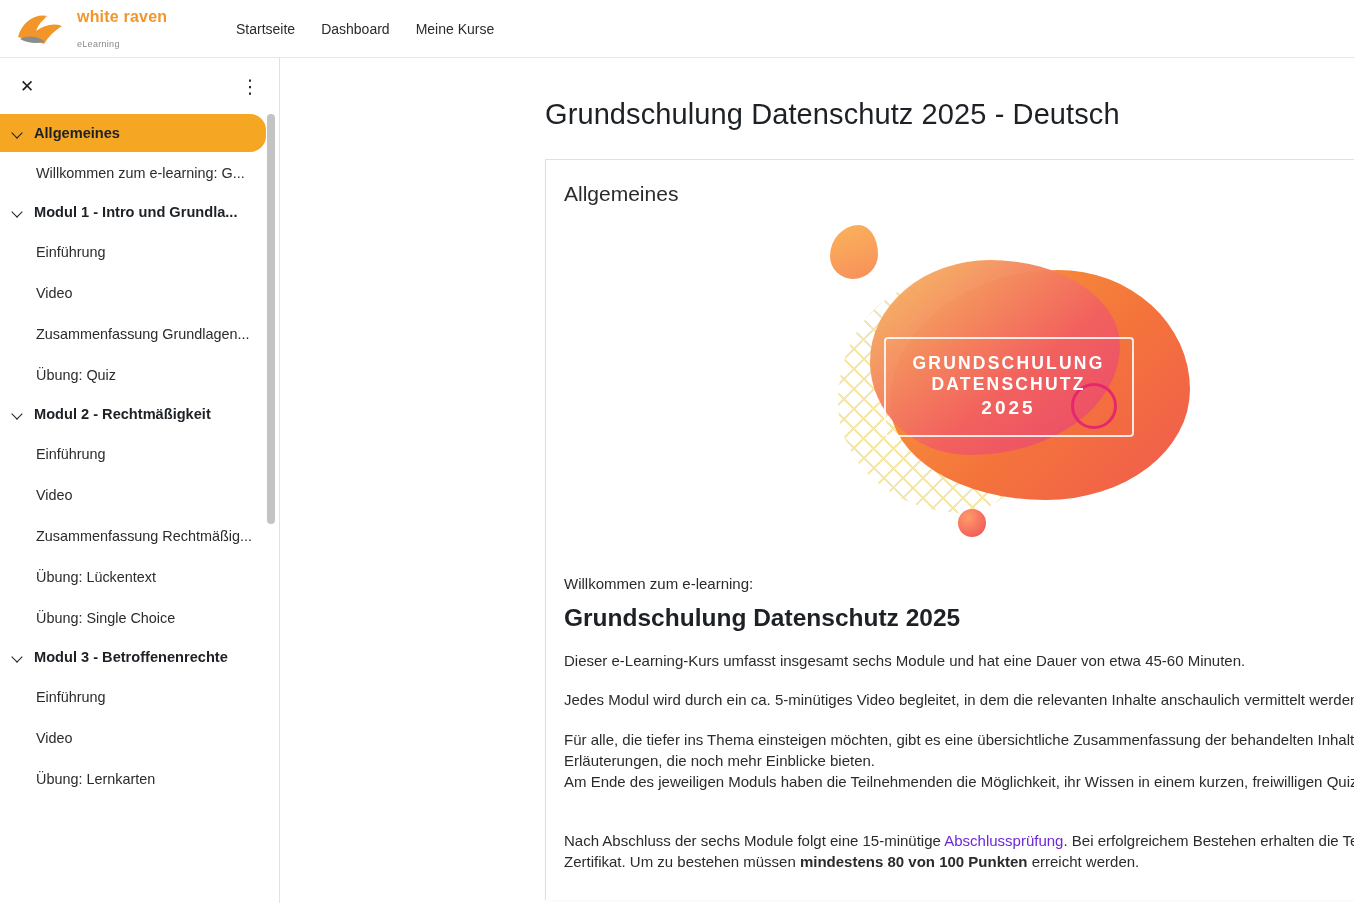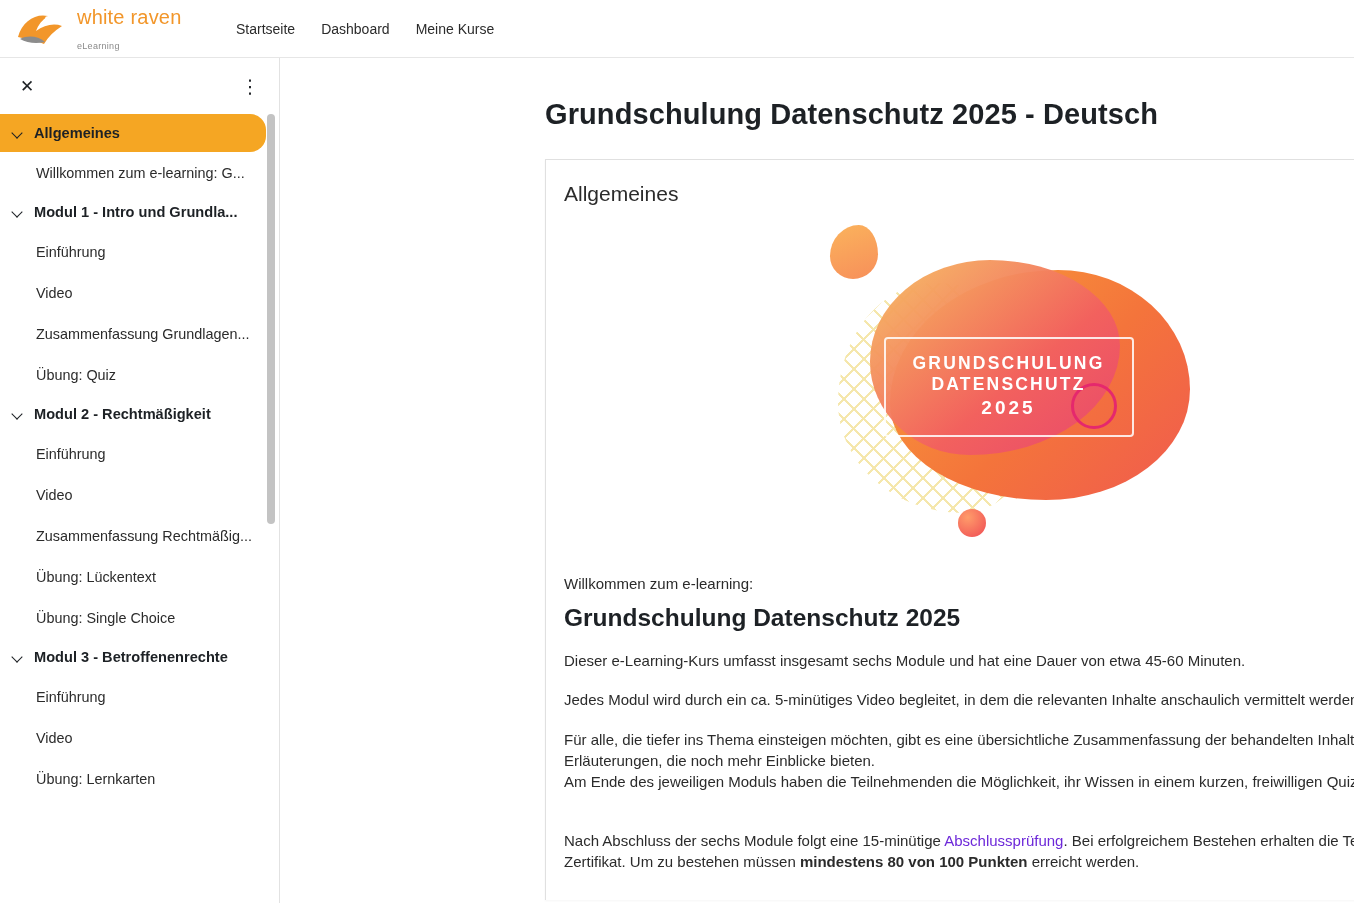--- a/index.html
+++ b/index.html
@@ -25,23 +25,23 @@
   }
   .brand {
     display: flex;
     align-items: center;
     gap: 9px;
     width: 200px;
   }
   .brand-mark { width: 54px; height: 40px; position: relative; flex: 0 0 auto; }
   .brand-text { line-height: 1; }
   .brand-name {
-    font-size: 20px;
+    font-size: 16px;
     color: #f2962a;
-    font-weight: 400;
+    font-weight: 700;
     letter-spacing: .2px;
   }
   .brand-sub {
     font-size: 9px;
     color: #8a8a8a;
     margin-top: 15px;
     letter-spacing: .3px;
   }
   .nav-links {
     display: flex;
@@ -160,21 +160,21 @@
   .main {
     flex: 1 1 auto;
     height: 845px;
     overflow: hidden;
     background: #ffffff;
     padding: 0 0 0 0;
     position: relative;
   }
   .page-title {
     font-size: 29px;
-    font-weight: 700;
+    font-weight: 400;
     color: #1d2125;
     margin: 40px 0 0 265px;
     letter-spacing: .1px;
   }
   .card {
     margin: 28px 0 0 265px;
     width: 1010px;
     background: #ffffff;
     border: 1px solid #e0e0e0;
     border-right: none;

